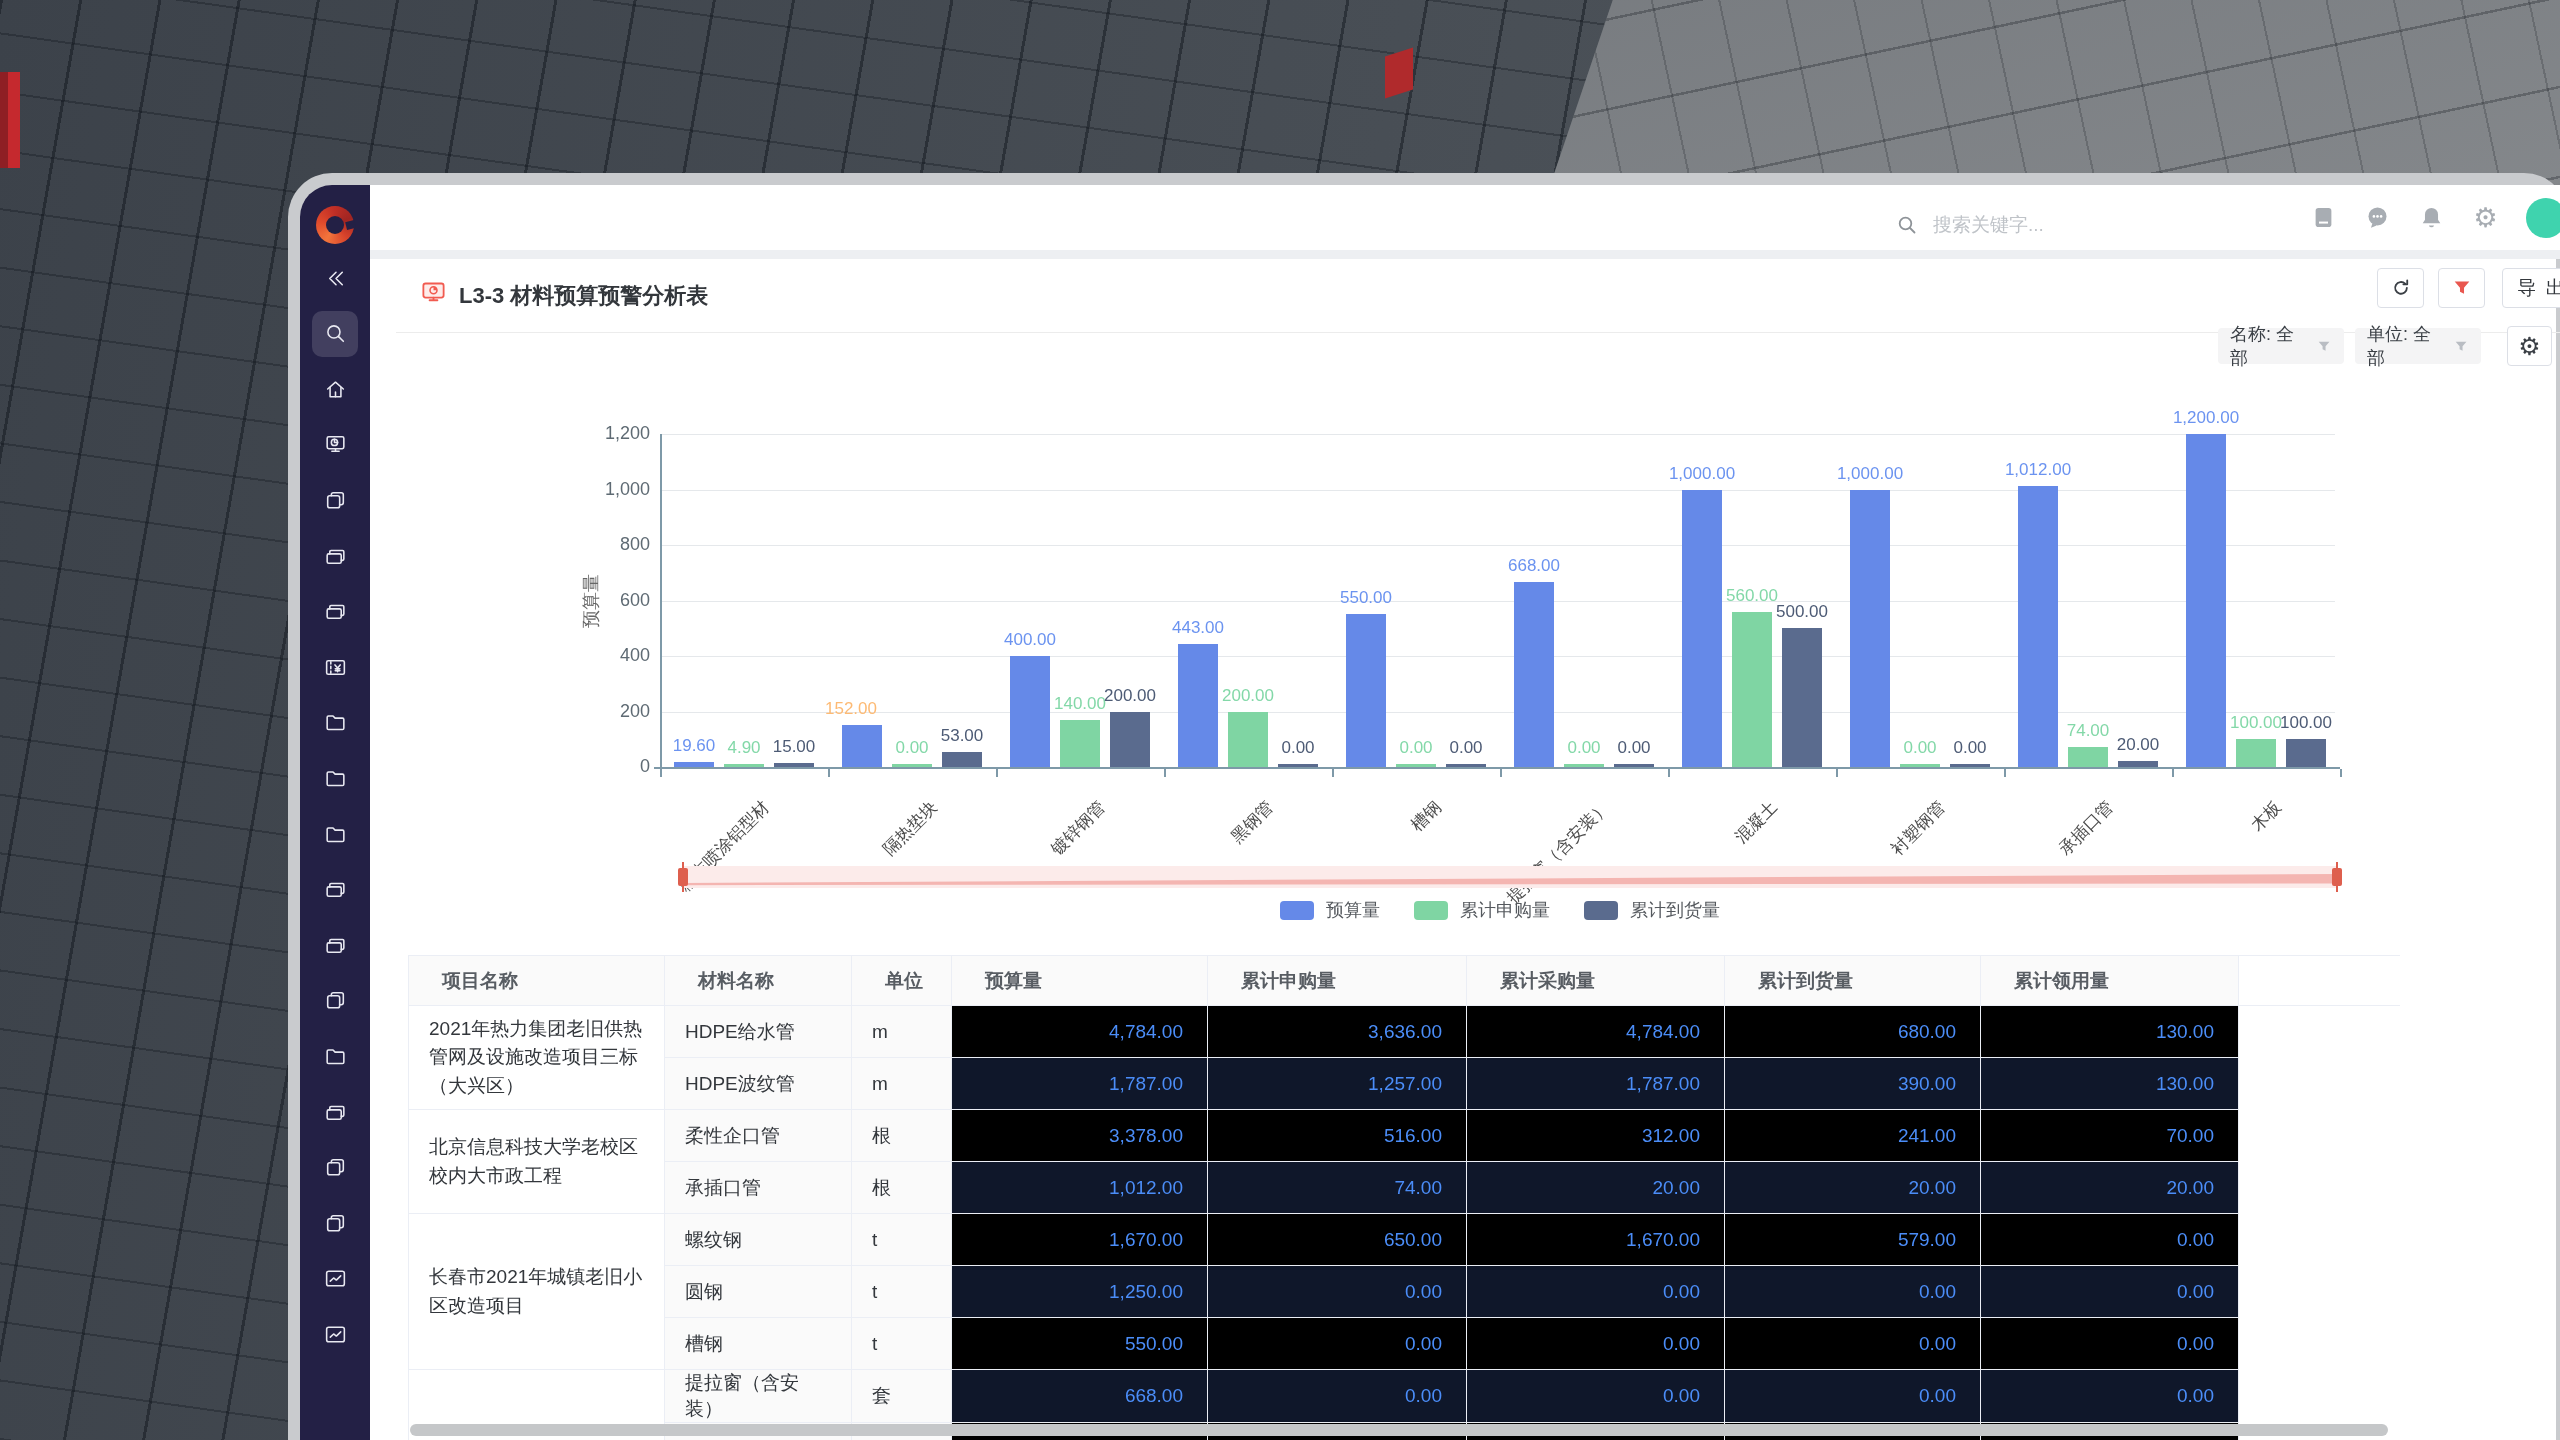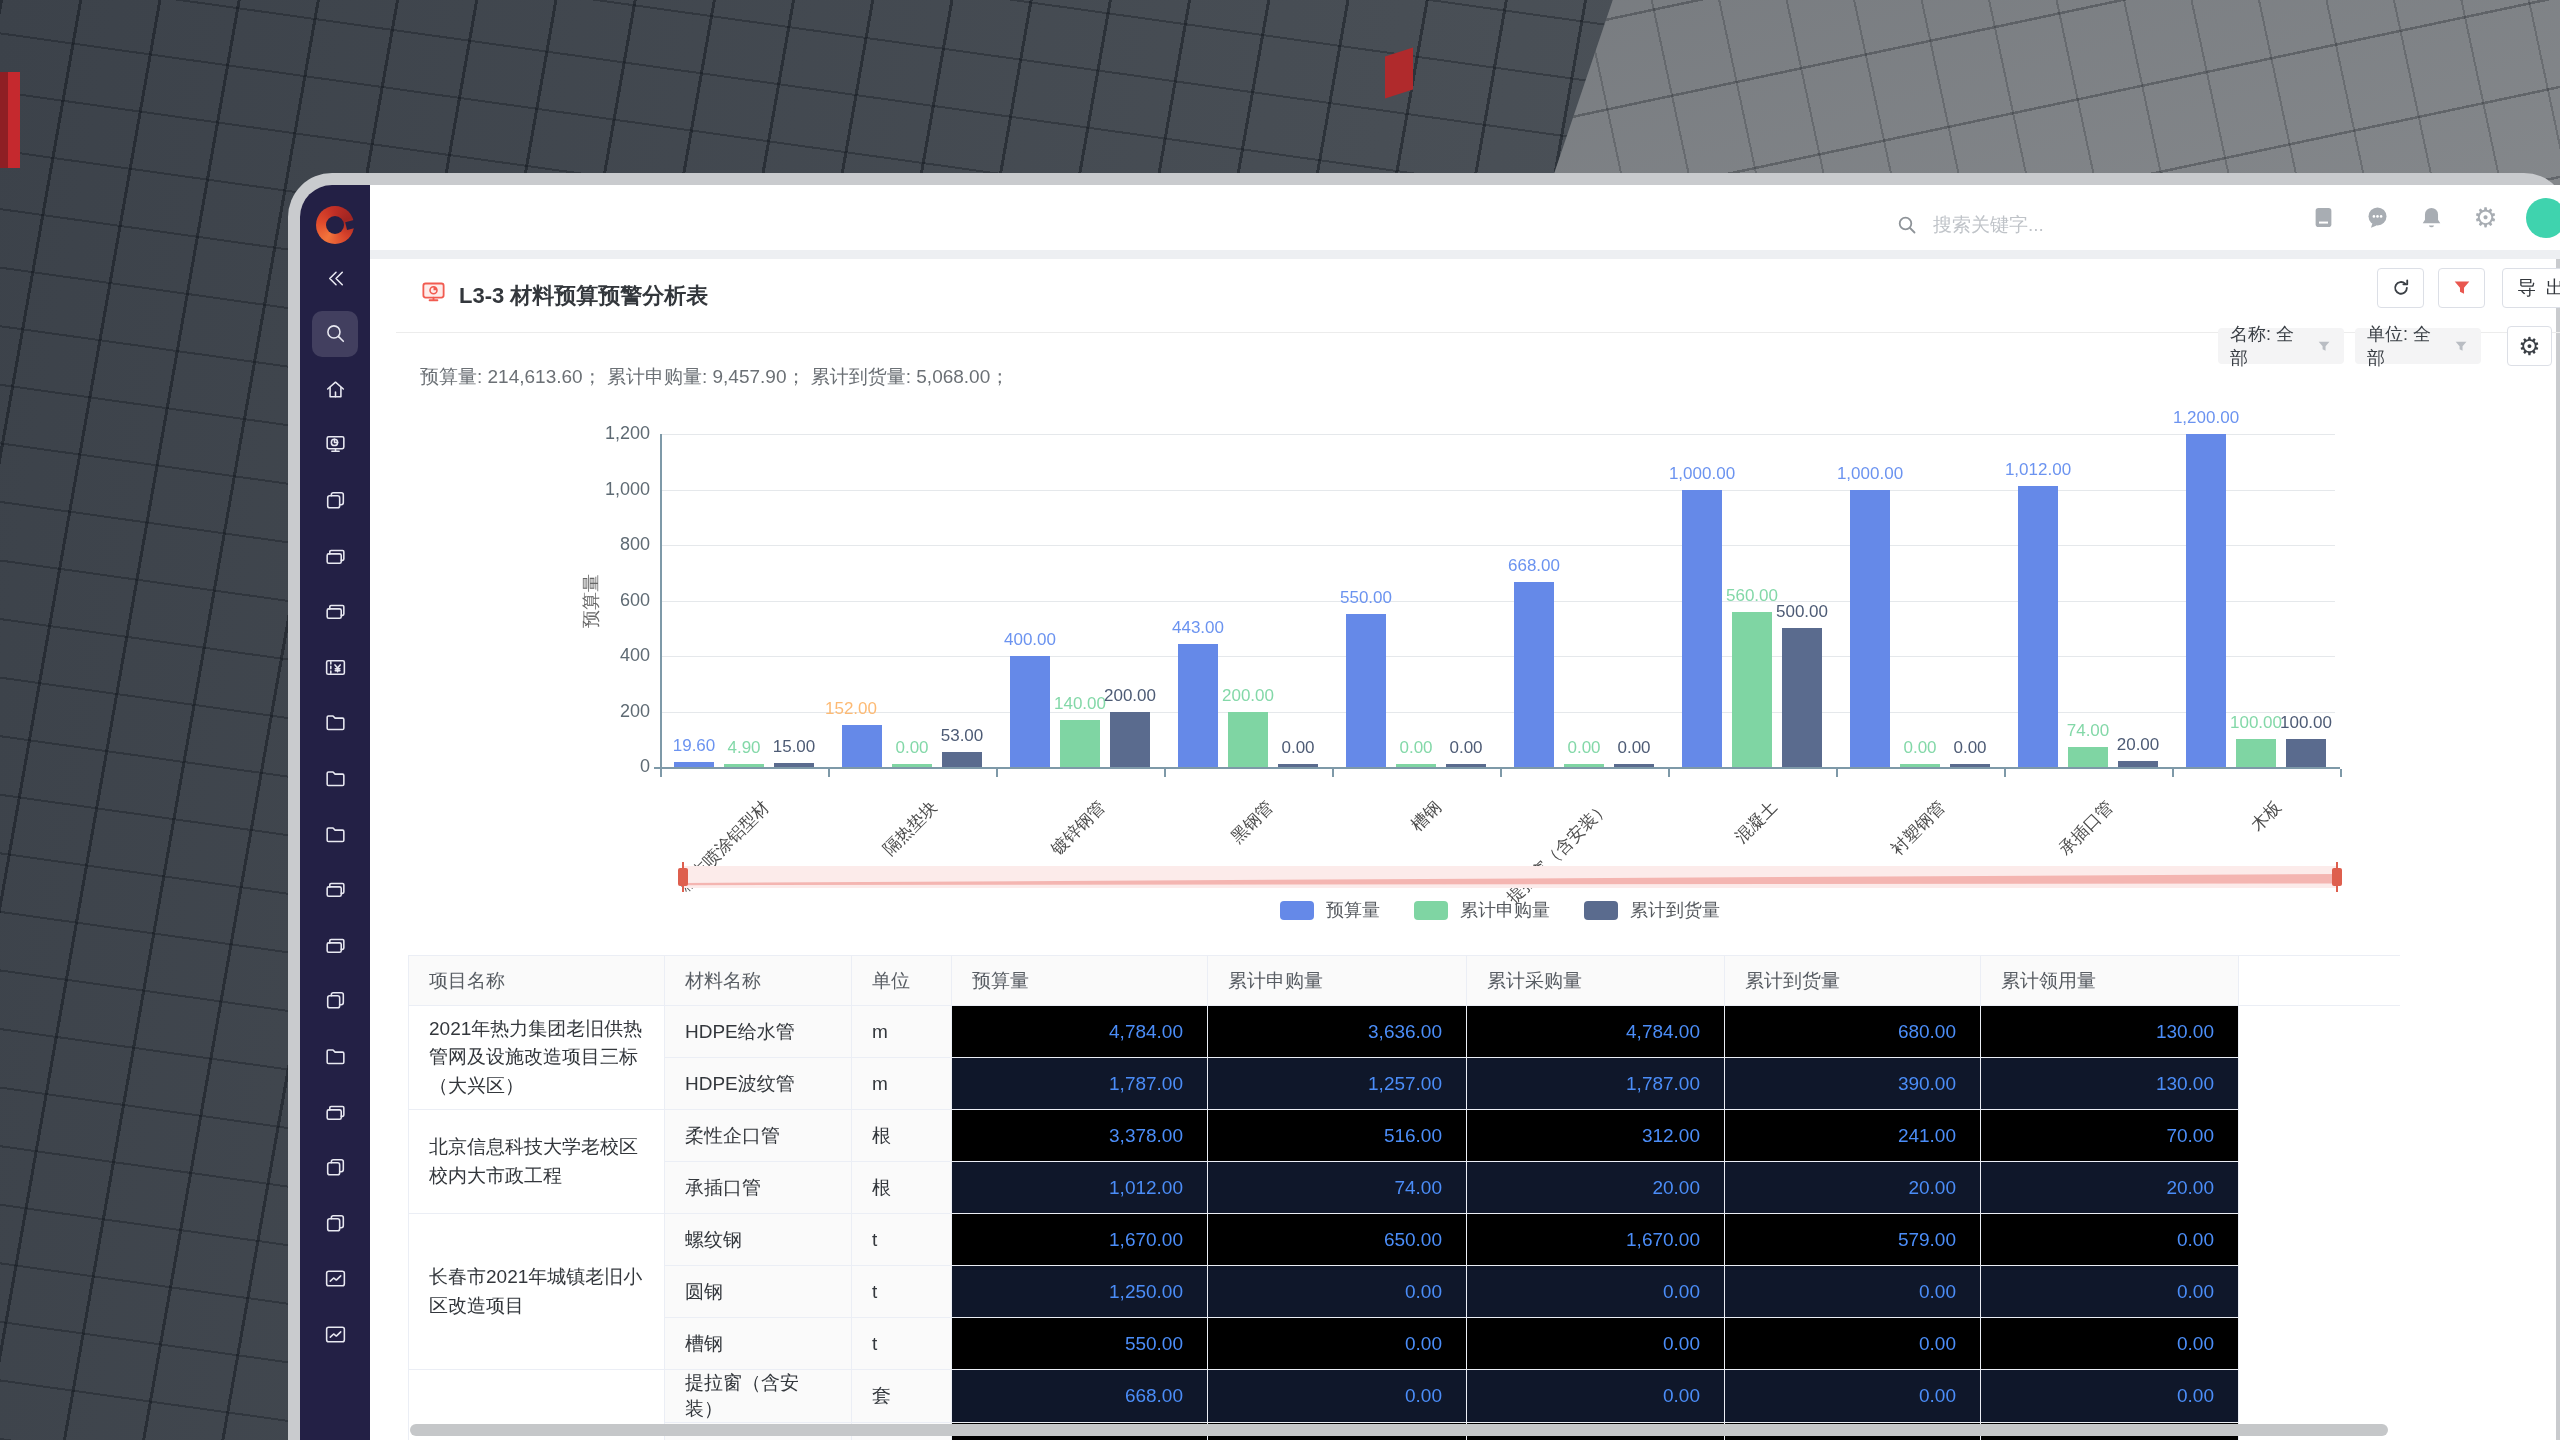--- a/index.html
+++ b/index.html
@@ -94,21 +94,21 @@
 
   
   .legend{position:absolute;left:660px;top:898px;width:1680px;display:flex;justify-content:center;gap:34px;}
   .legend-item{display:flex;align-items:center;gap:12px;cursor:pointer;}
   .legend-pill{width:34px;height:19px;border-radius:4px;}
   .legend-text{font-size:18px;color:#55595E;}
 
   
   .table-wrap{position:absolute;left:408px;top:955px;width:1992px;height:485px;overflow:hidden;}
   table{border-collapse:collapse;table-layout:fixed;width:1992px;font-size:19px;}
-  th{height:50px;background:#FAFAFA;color:#585D63;font-weight:normal;text-align:left;padding:0 0 0 20px;
+  th{height:50px;background:#FAFAFA;color:#585D63;font-weight:bold;text-align:left;padding:0 0 0 33px;
     border:1px solid #EBEEF5;box-sizing:border-box;}
   th.filler{background:#fff;}
   td{height:52px;border:1px solid #EBEEF5;box-sizing:border-box;padding:0 24px 0 20px;color:#33373C;}
   td.project{background:#fff;line-height:1.5;padding-right:14px;}
   td.mat,td.unit{background:#FAFAFA;}
   td.val{color:#4B8DF8;text-align:right;background:#000000;}
   tr.shade td.val{background:#0f172a;}
   td.filler{border:none;border-right:1px solid #EBEEF5;background:#fff;}
   .hscroll{position:absolute;left:410px;top:1424px;width:1978px;height:12px;border-radius:6px;background:#C5C7C9;cursor:pointer;}
 </style>
@@ -309,21 +309,20 @@
     <svg width="22" height="22" viewBox="0 0 24 24">
       <path d="M4 5 H20 L14.2 11.8 V18.4 L9.8 16.1 V11.8 Z" fill="#E9574F"></path>
     </svg>
   </div>
   <div class="btn btn-export">
     <span>导 出</span>
   </div>
 
   <div class="divider"></div>
 
-  <div class="summary">预算量: 214,613.60；   累计申购量: 9,457.90；   累计到货量: 5,068.00；</div>
   <div class="chip chip-1">
     <span>名称: 全部</span>
     <svg viewBox="0 0 24 24">
         <path d="M4 5 H20 L14.2 11.8 V18.4 L9.8 16.1 V11.8 Z" fill="#B9BDC3"></path>
       </svg>
   </div>
   <div class="chip chip-2">
     <span>单位: 全部</span>
     <svg viewBox="0 0 24 24">
         <path d="M4 5 H20 L14.2 11.8 V18.4 L9.8 16.1 V11.8 Z" fill="#B9BDC3"></path>

